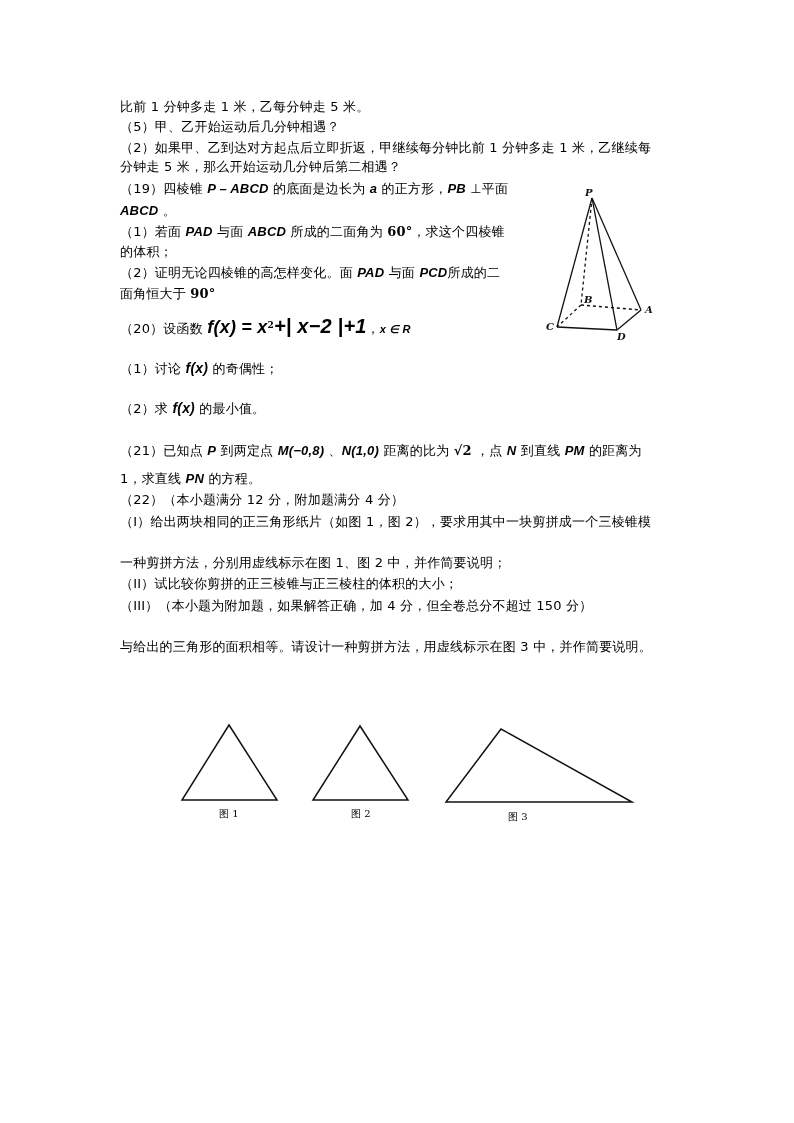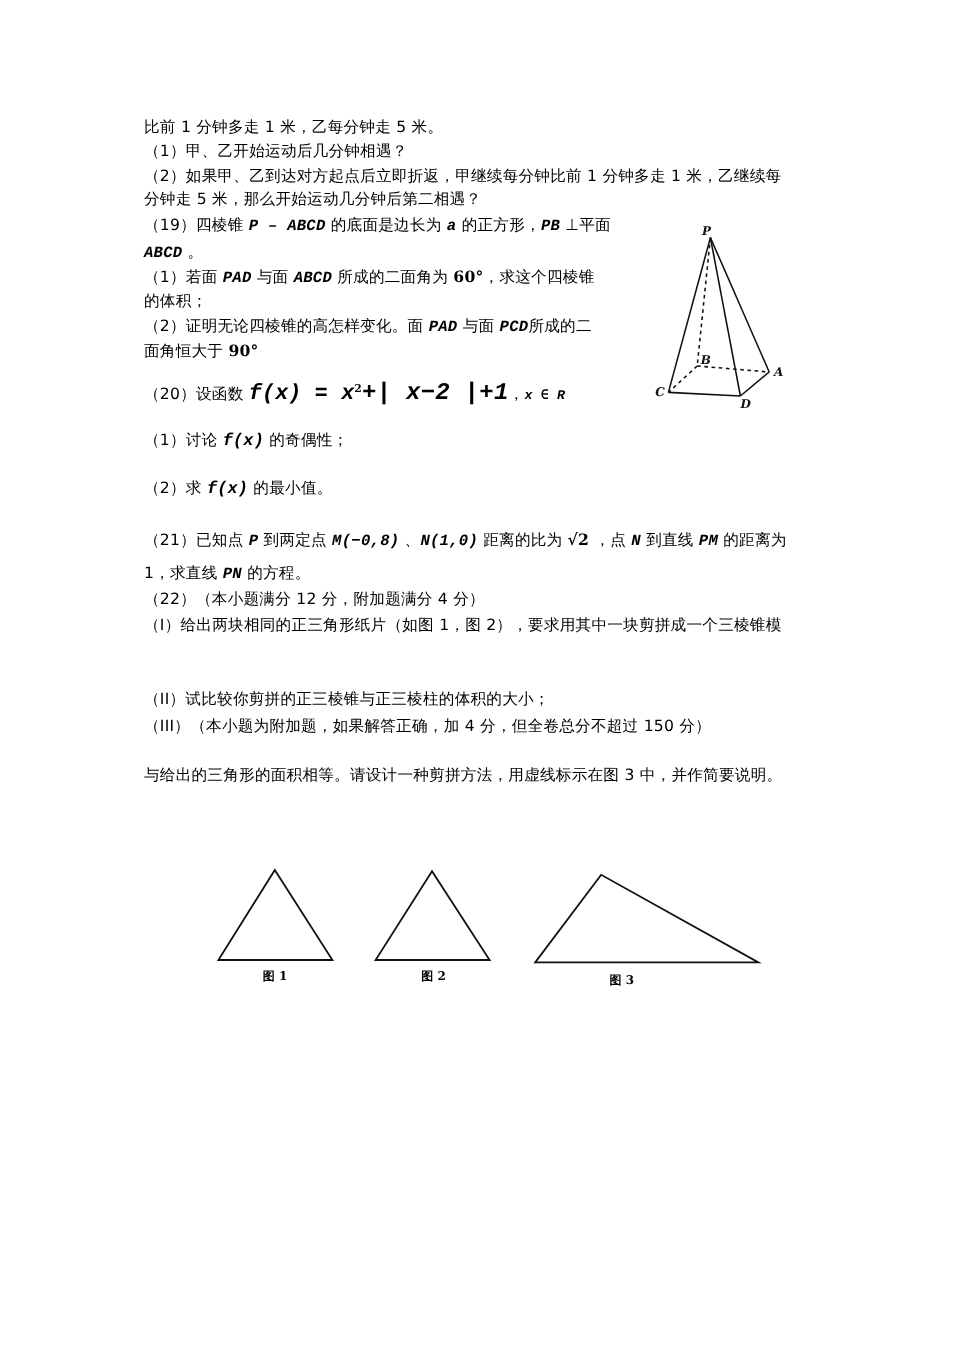--- a/index.html
+++ b/index.html
@@ -1,32 +1,32 @@
 <!DOCTYPE html>
 <html><head>
 <meta charset="utf-8">
 <style>
   html, body { margin: 0; padding: 0; background: #ffffff; }
   body { width: 794px; height: 1123px; position: relative; overflow: hidden;
          font-family: "DejaVu Sans", "Liberation Sans", sans-serif; color: #000; }
   .page { position: absolute; left: 0; top: 0; width: 794px; height: 1123px; }
   .line { position: absolute; left: 120px; font-size: 13px; line-height: 16px; white-space: nowrap; letter-spacing: 0.2px; }
-  .m { font-family: Liberation Mono, monospace; font-weight: bold; font-style: italic; }
+  .m { font-family: Liberation Sans, sans-serif; font-weight: bold; font-style: italic; }
   .mb { font-family: "DejaVu Serif", "Liberation Serif", serif; font-weight: bold; }
   .fig { position: absolute; }
-  .figlabel { position: absolute; font-size: 10px; font-weight: bold; font-family: "DejaVu Serif", serif; }
+  .figlabel { position: absolute; font-size: 10px; font-weight: normal; font-family: "DejaVu Serif", serif; }
   svg { overflow: visible; }
 </style>
 </head>
 <body>
 
 <div class="page">
 
   <div class="line" style="top:99px">比前 1 分钟多走 1 米，乙每分钟走 5 米。</div>
-  <div class="line" style="top:119px">（1）甲、乙开始运动后几分钟相遇？</div>
+  <div class="line" style="top:119px">（5）甲、乙开始运动后几分钟相遇？</div>
   <div class="line" style="top:140px">（2）如果甲、乙到达对方起点后立即折返，甲继续每分钟比前 1 分钟多走 1 米，乙继续每</div>
   <div class="line" style="top:159px">分钟走 5 米，那么开始运动几分钟后第二相遇？</div>
 
   <div class="line" style="top:181px">
     <span>（19）四棱锥 </span><span class="m">P – ABCD</span><span> 的底面是边长为 </span><span class="m">a</span><span> 的正方形，</span><span class="m">PB</span><span> ⊥平面</span>
   </div>
   <div class="line" style="top:203px">
     <span class="m">ABCD</span><span> 。</span>
   </div>
   <div class="line" style="top:224px">
@@ -74,20 +74,21 @@
 
   <div class="line" style="top:443px">
     <span>（21）已知点 </span><span class="m">P</span><span> 到两定点 </span><span class="m">M(−0,8)</span><span> 、</span><span class="m">N(1,0)</span><span> 距离的比为 </span><span class="mb">√2</span><span> ，点 </span><span class="m">N</span><span> 到直线 </span><span class="m">PM</span><span> 的距离为</span>
   </div>
   <div class="line" style="top:471px">
     <span>1，求直线 </span><span class="m">PN</span><span> 的方程。</span>
   </div>
 
   <div class="line" style="top:492px">（22）（本小题满分 12 分，附加题满分 4 分）</div>
   <div class="line" style="top:514px">（I）给出两块相同的正三角形纸片（如图 1，图 2），要求用其中一块剪拼成一个三棱锥模</div>
+  <div class="line" style="top:555px">一种剪拼方法，分别用虚线标示在图 1、图 2 中，并作简要说明；</div>
   <div class="line" style="top:576px">（II）试比较你剪拼的正三棱锥与正三棱柱的体积的大小；</div>
   <div class="line" style="top:598px">（III）（本小题为附加题，如果解答正确，加 4 分，但全卷总分不超过 150 分）</div>
   <div class="line" style="top:639px">与给出的三角形的面积相等。请设计一种剪拼方法，用虚线标示在图 3 中，并作简要说明。</div>
 
   <svg class="fig" style="left:0;top:0" width="794" height="1123">
     <g stroke="#111" stroke-width="1.5" fill="none" stroke-linejoin="miter">
       <polygon points="229,725 182,800 277,800"></polygon>
       <polygon points="360,726 313,800 408,800"></polygon>
       <polygon points="501,729 446,802 632,802"></polygon>
     </g>

